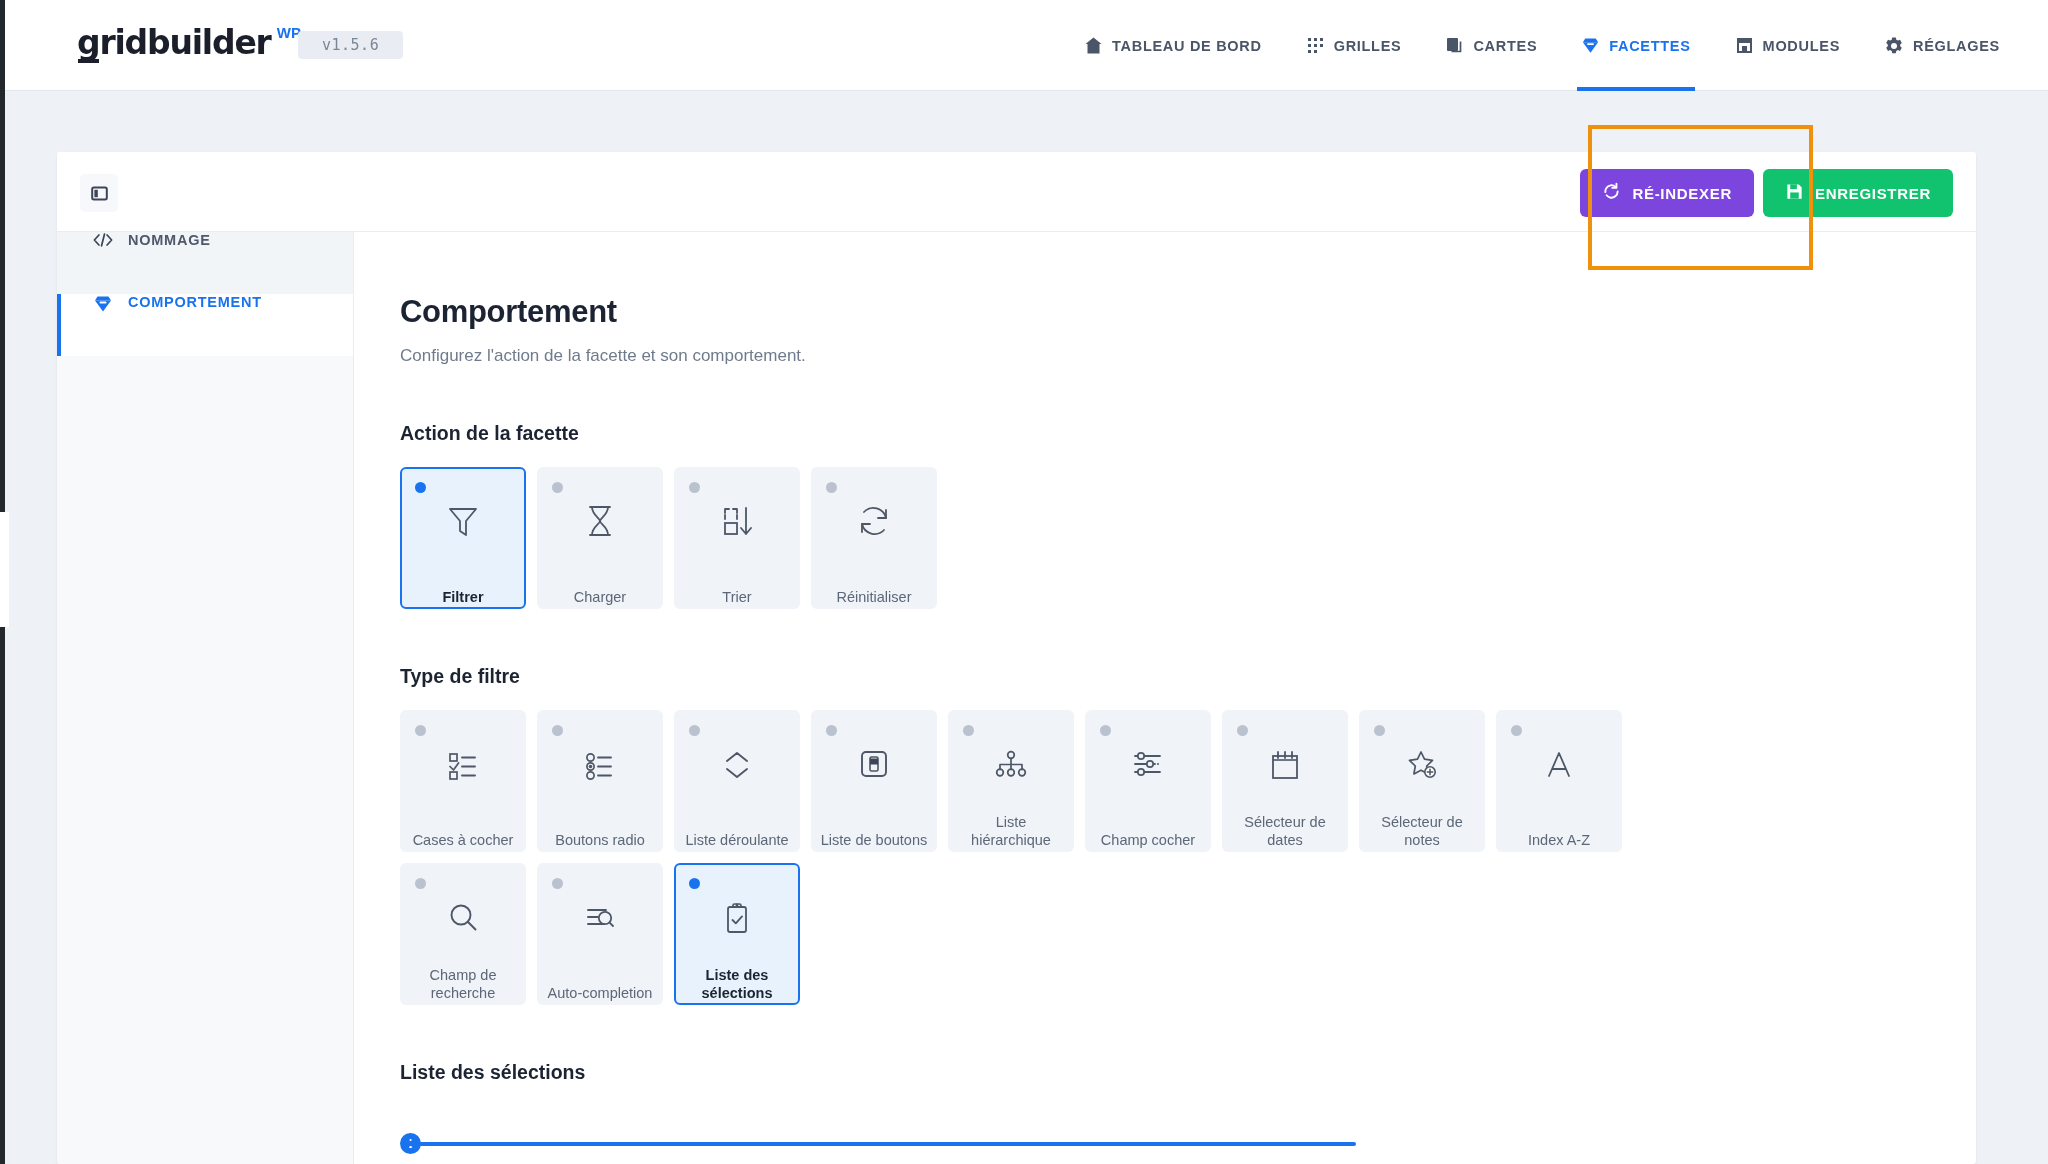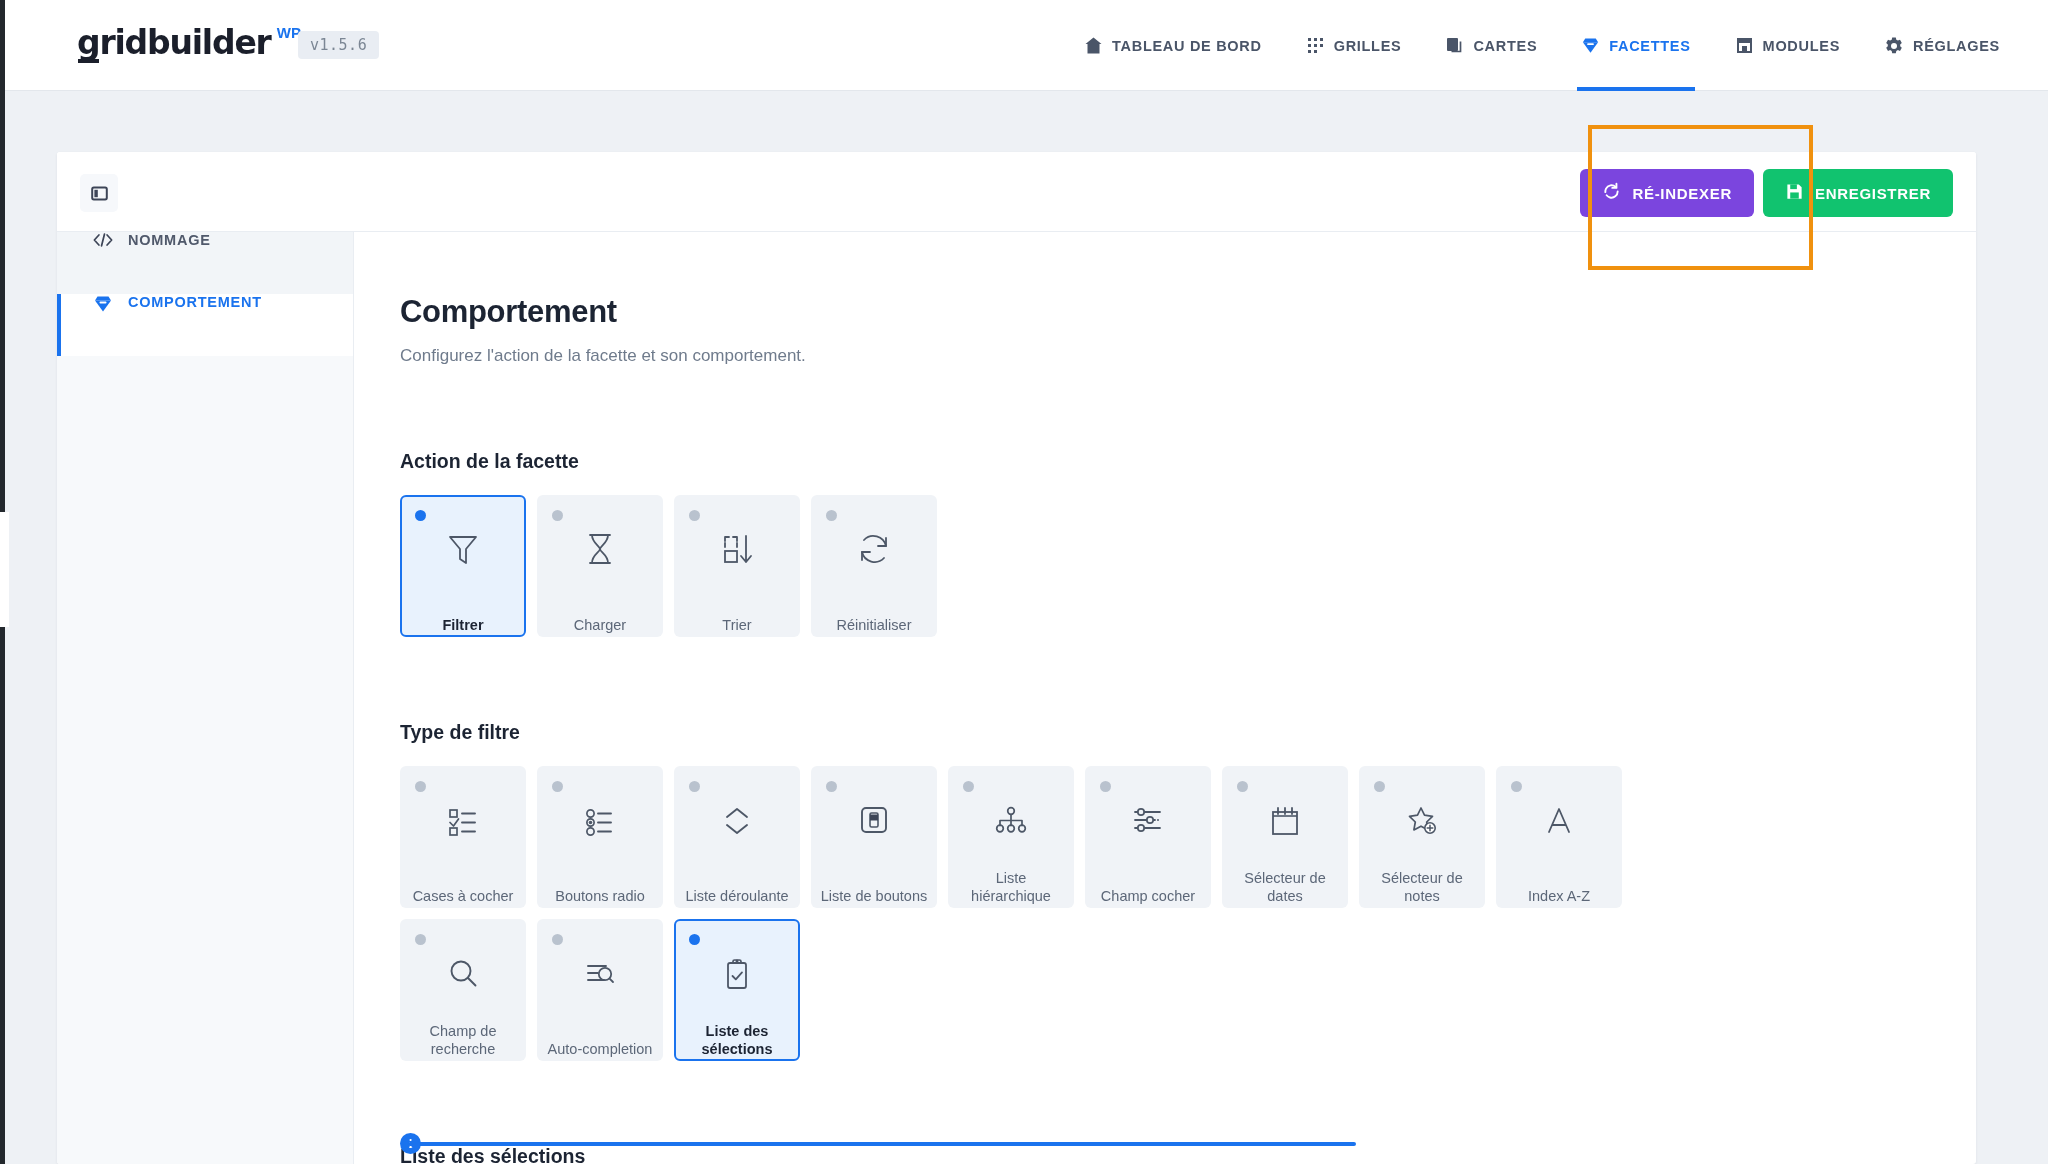--- a/index.html
+++ b/index.html
@@ -45,21 +45,21 @@
     background: #1b1f2b;
   }
   .brand-wp {
     font-size: 15px; font-weight: 800; color: #1a73ee;
     letter-spacing: 0.2px; margin-top: -2px;
   }
   .version-badge {
     position: absolute; left: 293px; top: 31px;
     background: #e9edf3; color: #7b8694;
     font-family: "DejaVu Sans Mono", monospace;
-    font-size: 15px; padding: 5px 12px; border-radius: 4px;
+    font-size: 15px; padding: 5px 24px; border-radius: 4px;
     letter-spacing: 0.5px;
   }
 
   .nav {
     position: absolute; right: 44px; top: 0;
     height: 91px; display: flex; align-items: center; gap: 36px;
   }
   .nav-item {
     display: flex; align-items: center; gap: 9px;
     height: 91px; padding: 0 4px;
@@ -157,21 +157,21 @@
   .page-title {
     font-size: 31px; font-weight: 700; color: #1c2433;
     letter-spacing: -0.3px;
   }
   .page-sub {
     margin-top: 16px; font-size: 17px; color: #6f7b8c;
   }
 
   .section-title {
     font-size: 19.5px; font-weight: 700; color: #1c2433;
-    margin-top: 84px; margin-bottom: 22px;
+    margin-top: 56px; margin-bottom: 22px;
   }
 
   .card-row { display: flex; gap: 11px; flex-wrap: nowrap; }
   .card-row + .card-row { margin-top: 11px; }
 
   .card {
     width: 126px; height: 142px;
     background: #f0f3f7;
     border: 2px solid transparent;
     border-radius: 6px;

